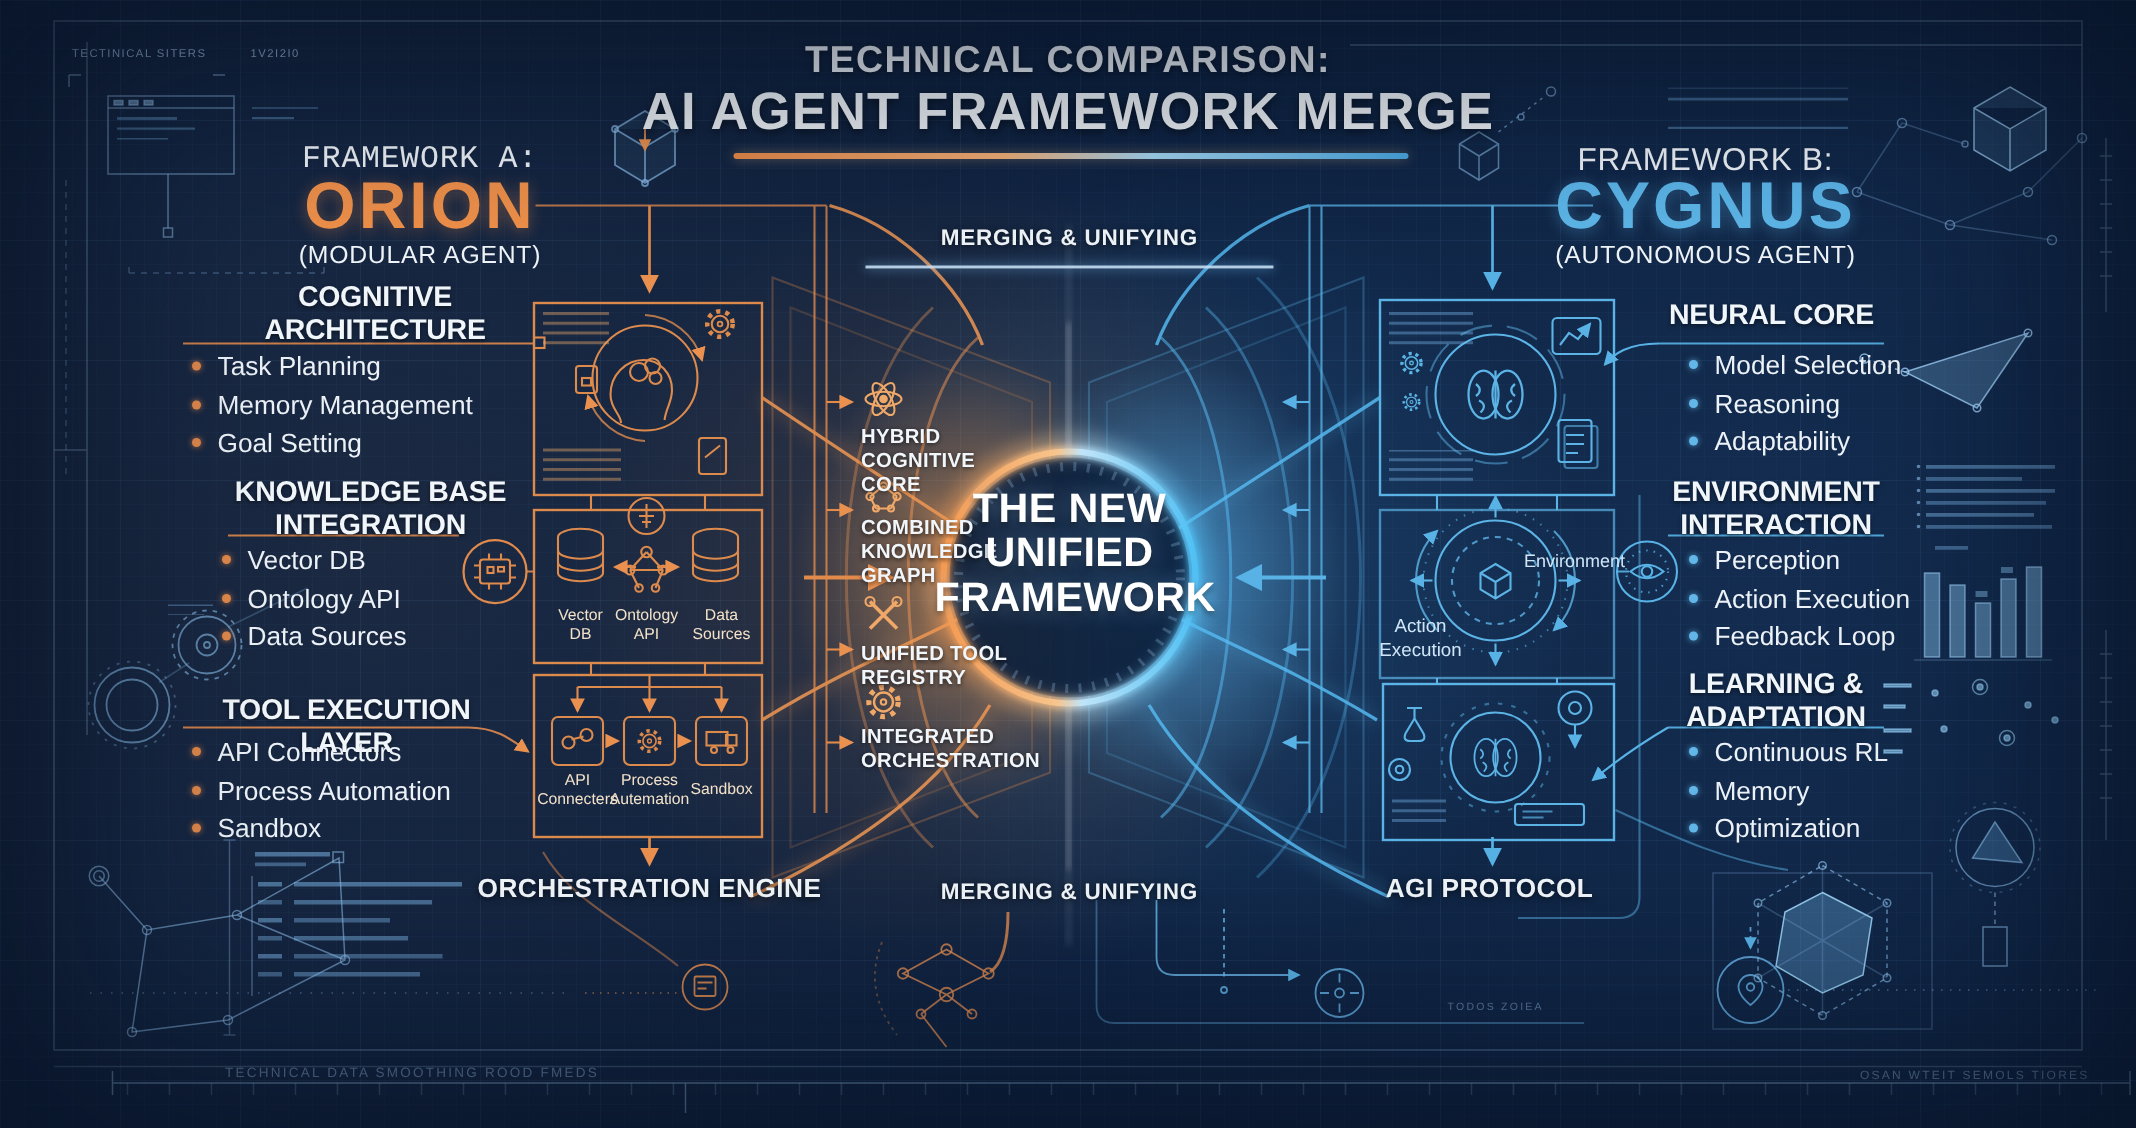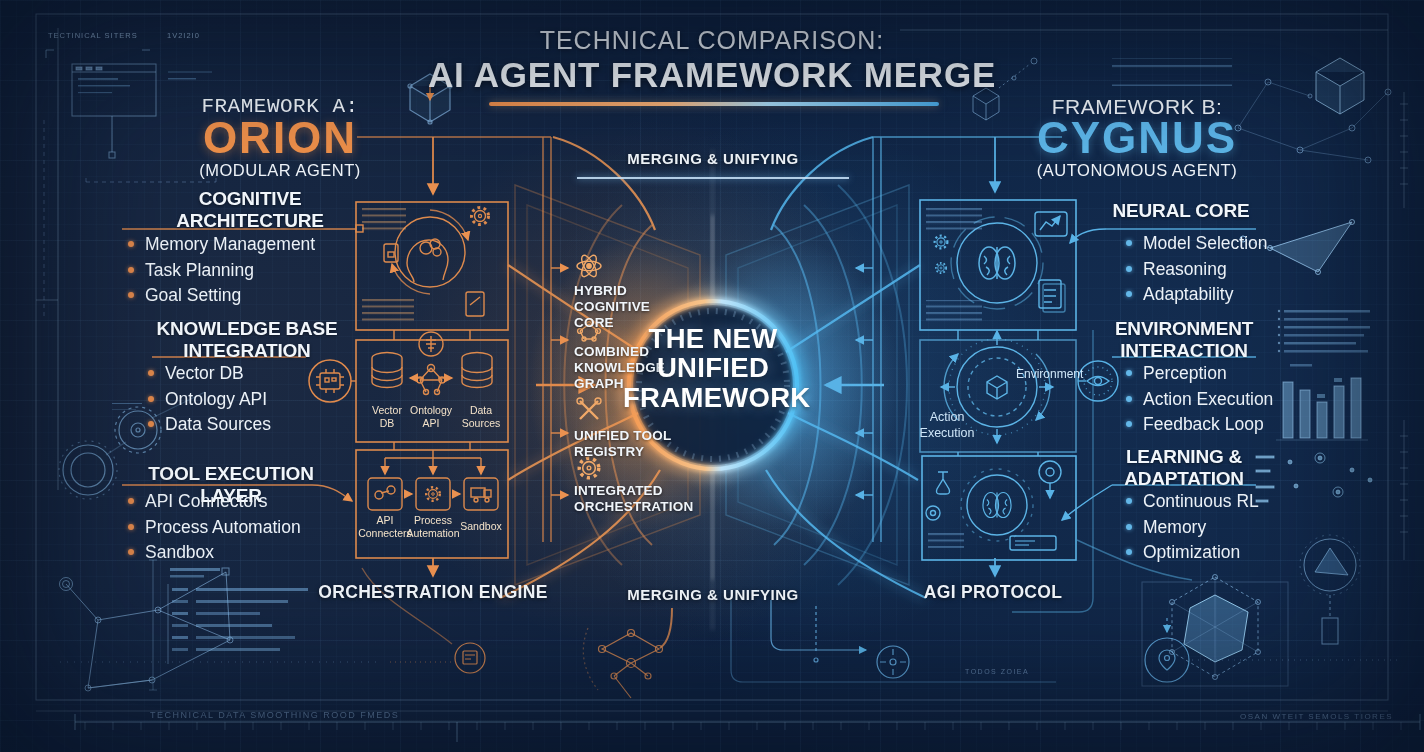--- a/index.html
+++ b/index.html
@@ -523,39 +523,39 @@
         <circle cx="1172" cy="602" r="2.5"></circle>
   <path d="M1215,577 V677 M1172,602 L1258,652 M1258,602 L1172,652" stroke-opacity=".4"></path>
   <circle cx="1330" cy="565" r="26"></circle>
         <circle cx="1330" cy="565" r="30" stroke-dasharray="2 5" stroke-opacity=".5"></circle>
   <polygon points="1330,548 1348,575 1315,572" fill="rgba(110,180,235,.3)"></polygon>
   <path d="M1330,595 V618" stroke-dasharray="3 3"></path>
         <rect x="1322" y="618" width="16" height="26"></rect>
 </g>
 </svg>
 
-<div class="t cx kicker" style="left:712px;top:26px;">TECHNICAL COMPARISON:</div>
+<div class="t cx kicker" style="left:712px;top:26px;font-weight:bold;">TECHNICAL COMPARISON:</div>
 <div class="t cx title" style="left:712px;top:55px;">AI AGENT FRAMEWORK MERGE</div>
 <div class="rule" style="left:489px;top:102px;width:450px;"></div>
 
 <div class="t cx merge" style="left:713px;top:150px;">MERGING &amp; UNIFYING</div>
 <div class="mrule" style="left:577px;top:177px;width:272px;"></div>
 
 <div class="t cx fw-label" style="left:280px;top:95px;font-family:Liberation Mono, monospace;">FRAMEWORK A:</div>
 <div class="t cx fw-name a" style="left:280px;top:116px;">ORION</div>
 <div class="t cx fw-sub" style="left:280px;top:161px;">(MODULAR AGENT)</div>
 
 <div class="t cx fw-label" style="left:1137px;top:95px;">FRAMEWORK B:</div>
 <div class="t cx fw-name b" style="left:1137px;top:116px;">CYGNUS</div>
 <div class="t cx fw-sub" style="left:1137px;top:161px;">(AUTONOMOUS AGENT)</div>
 
 <div class="t cx sec-title" style="left:250px;top:188px;width:180px;">COGNITIVE ARCHITECTURE</div>
 <ul class="t sec-list la" style="left:128px;top:232px;">
+  <li>Task Planning</li>
   <li>Memory Management</li>
-  <li>Task Planning</li>
   <li>Goal Setting</li>
 </ul>
 <div class="t cx sec-title" style="left:247px;top:318px;width:190px;">KNOWLEDGE BASE INTEGRATION</div>
 <ul class="t sec-list la" style="left:148px;top:361px;">
   <li>Vector DB</li>
   <li>Ontology API</li>
   <li>Data Sources</li>
 </ul>
 <div class="t cx sec-title" style="left:231px;top:446px;width:180px;margin-top:17px;">TOOL EXECUTION LAYER</div>
 <ul class="t sec-list la" style="left:128px;top:489px;">

